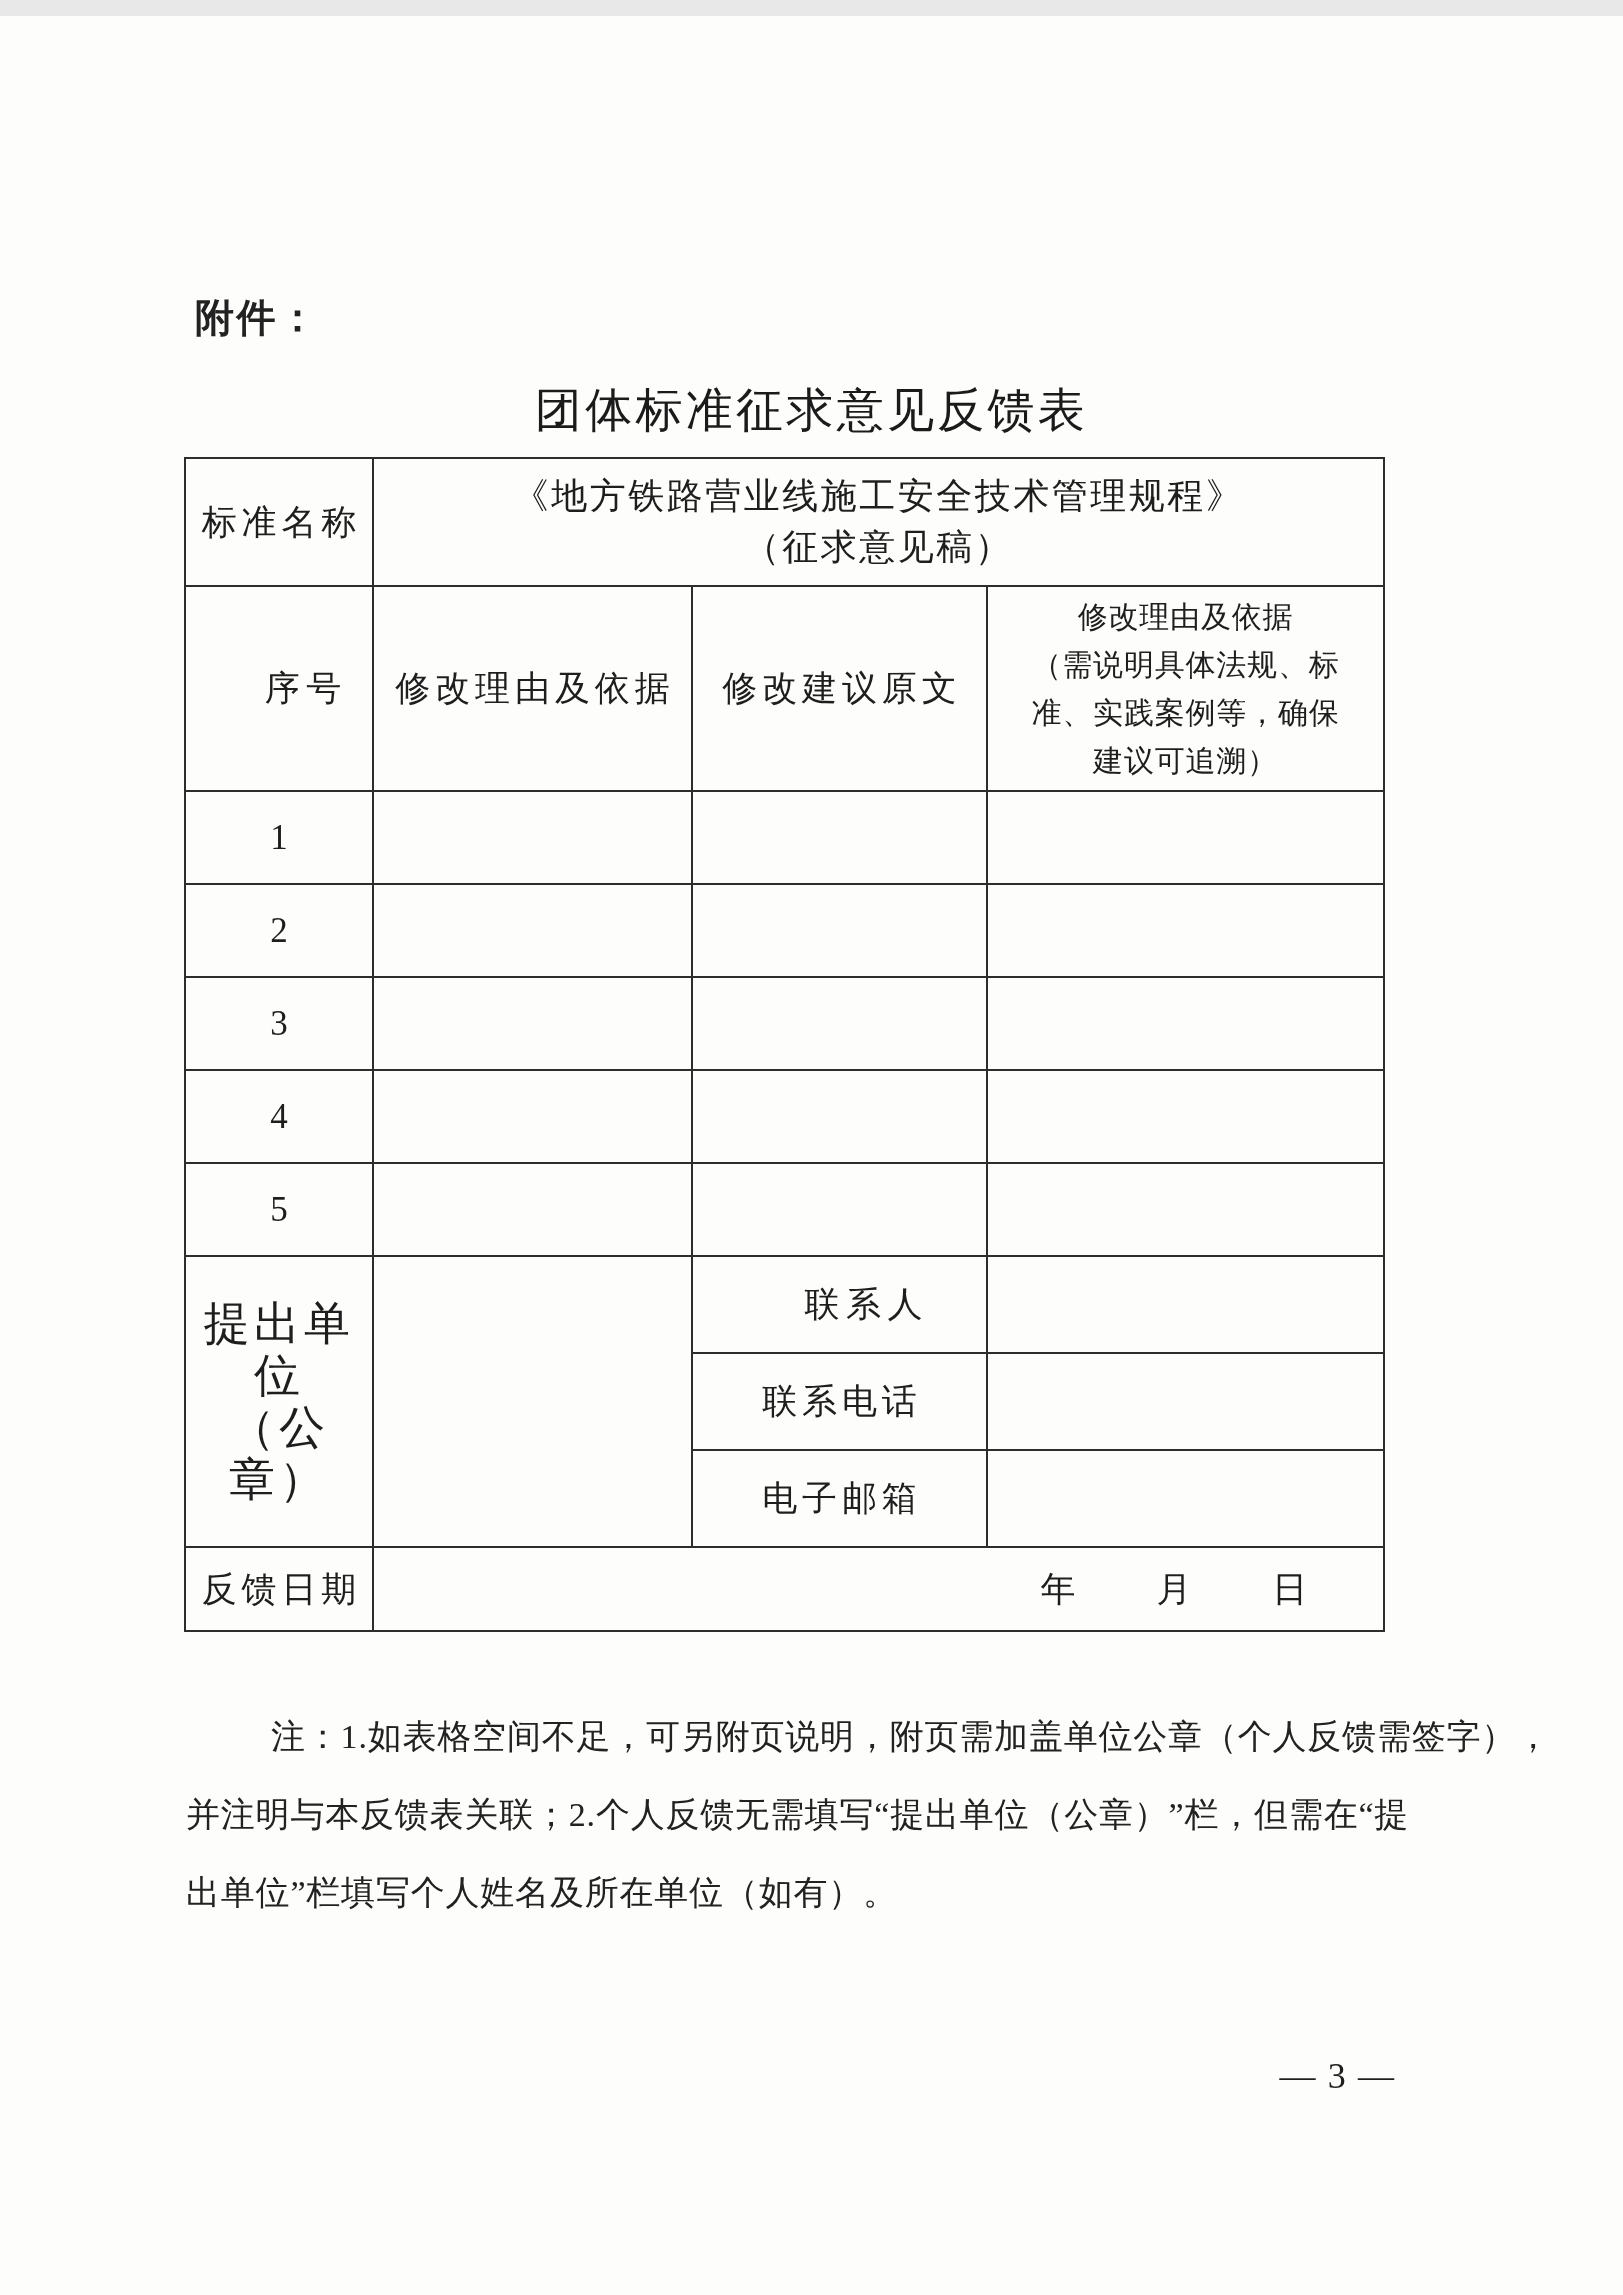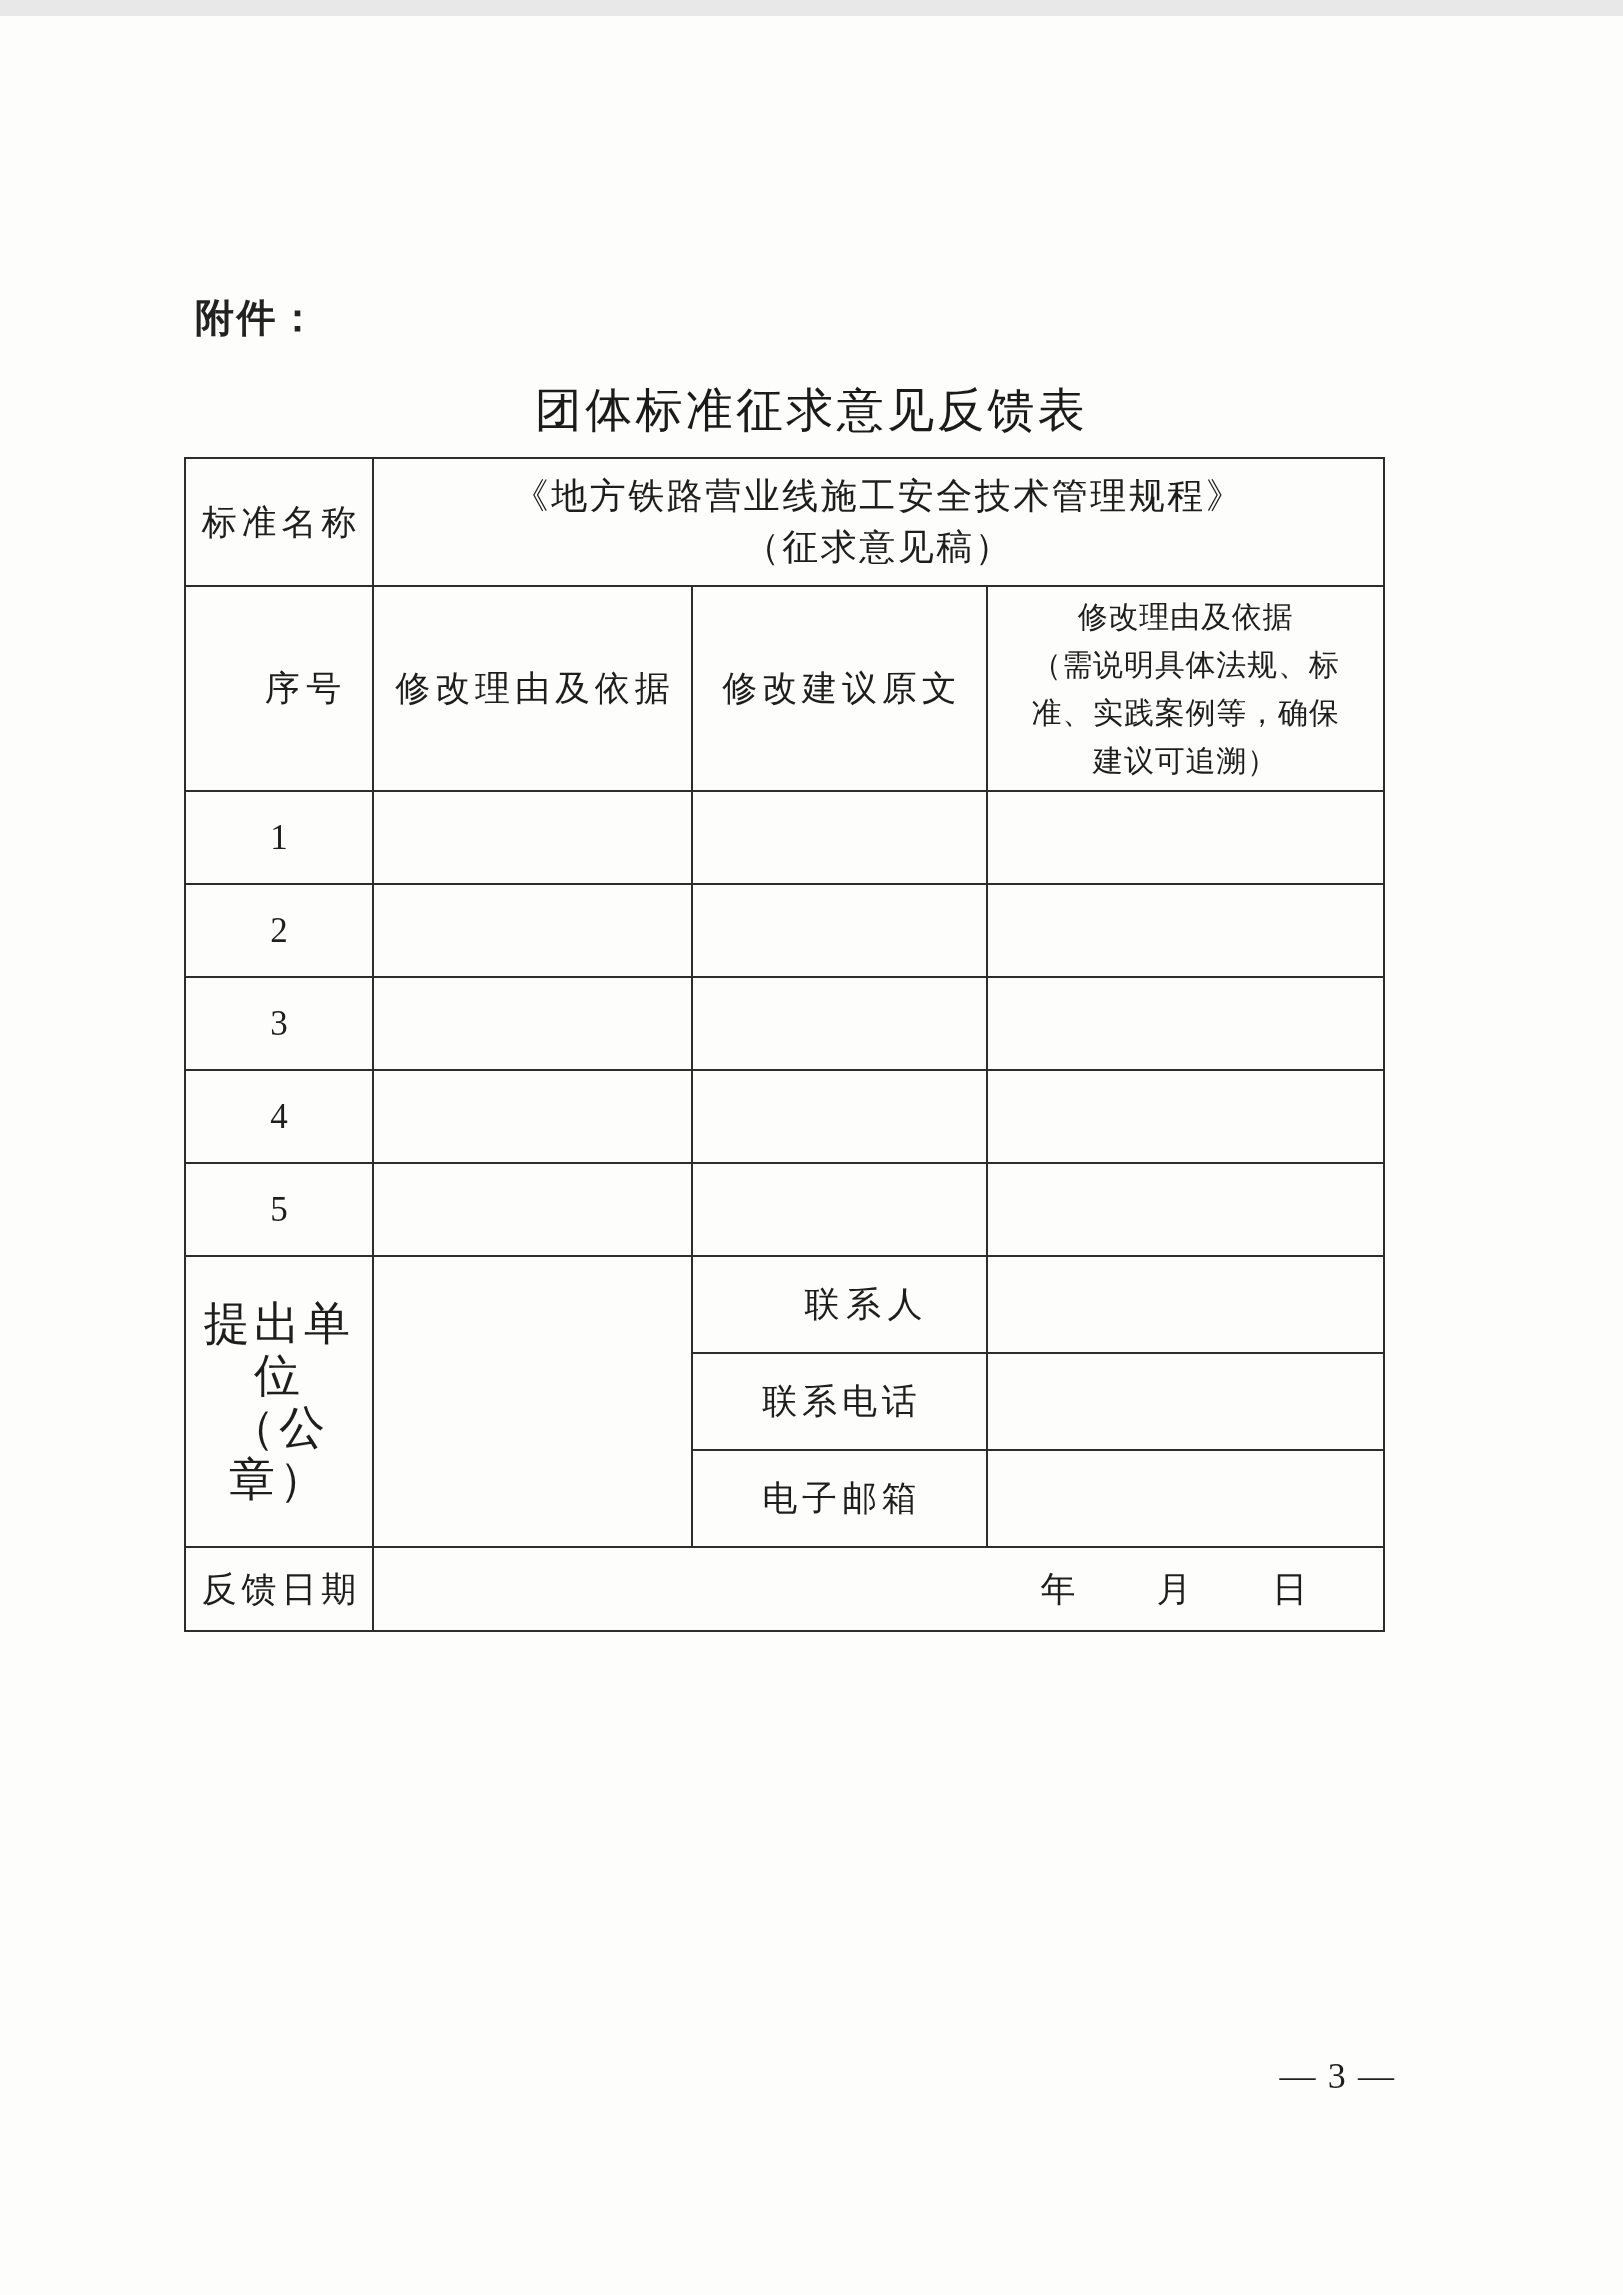--- a/index.html
+++ b/index.html
@@ -194,17 +194,22 @@
         <div class="date-inner">
           <span>年</span>
           <span>月</span>
           <span>日</span>
         </div>
       </td>
     </tr>
   </tbody>
     </table>
 
+  <div class="notes">
+    <div class="note-line indent">注：1.如表格空间不足，可另附页说明，附页需加盖单位公章（个人反馈需签字），</div>
+    <div class="note-line">并注明与本反馈表关联；2.个人反馈无需填写“提出单位（公章）”栏，但需在“提</div>
+    <div class="note-line">出单位”栏填写个人姓名及所在单位（如有）。</div>
+  </div>
 
   <div class="page-num">— 3 —</div>
 
 </div>
 
 
 </body></html>

